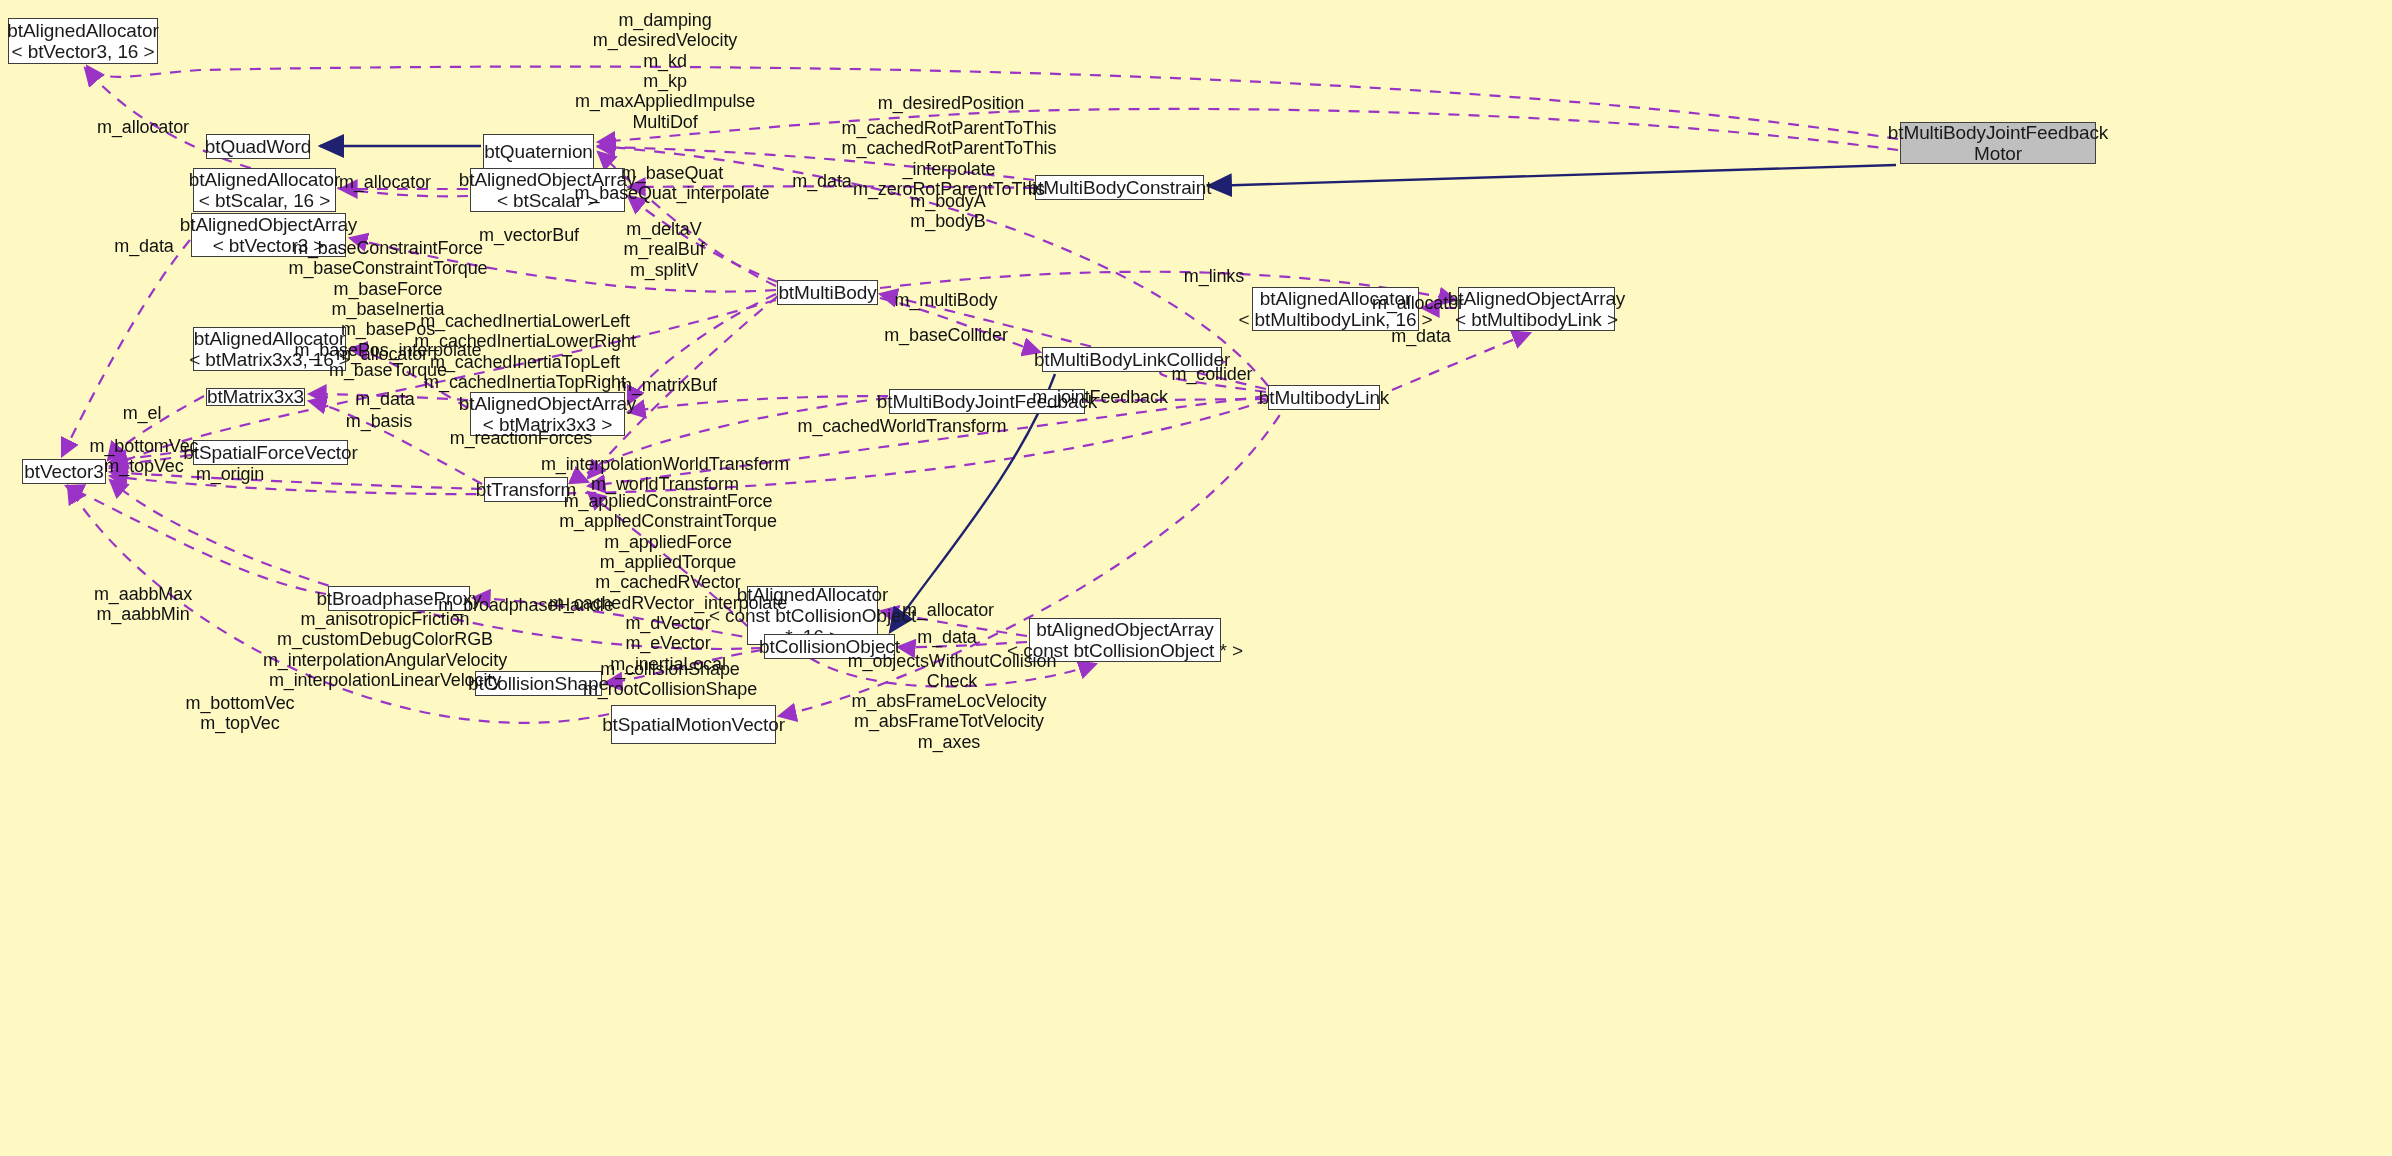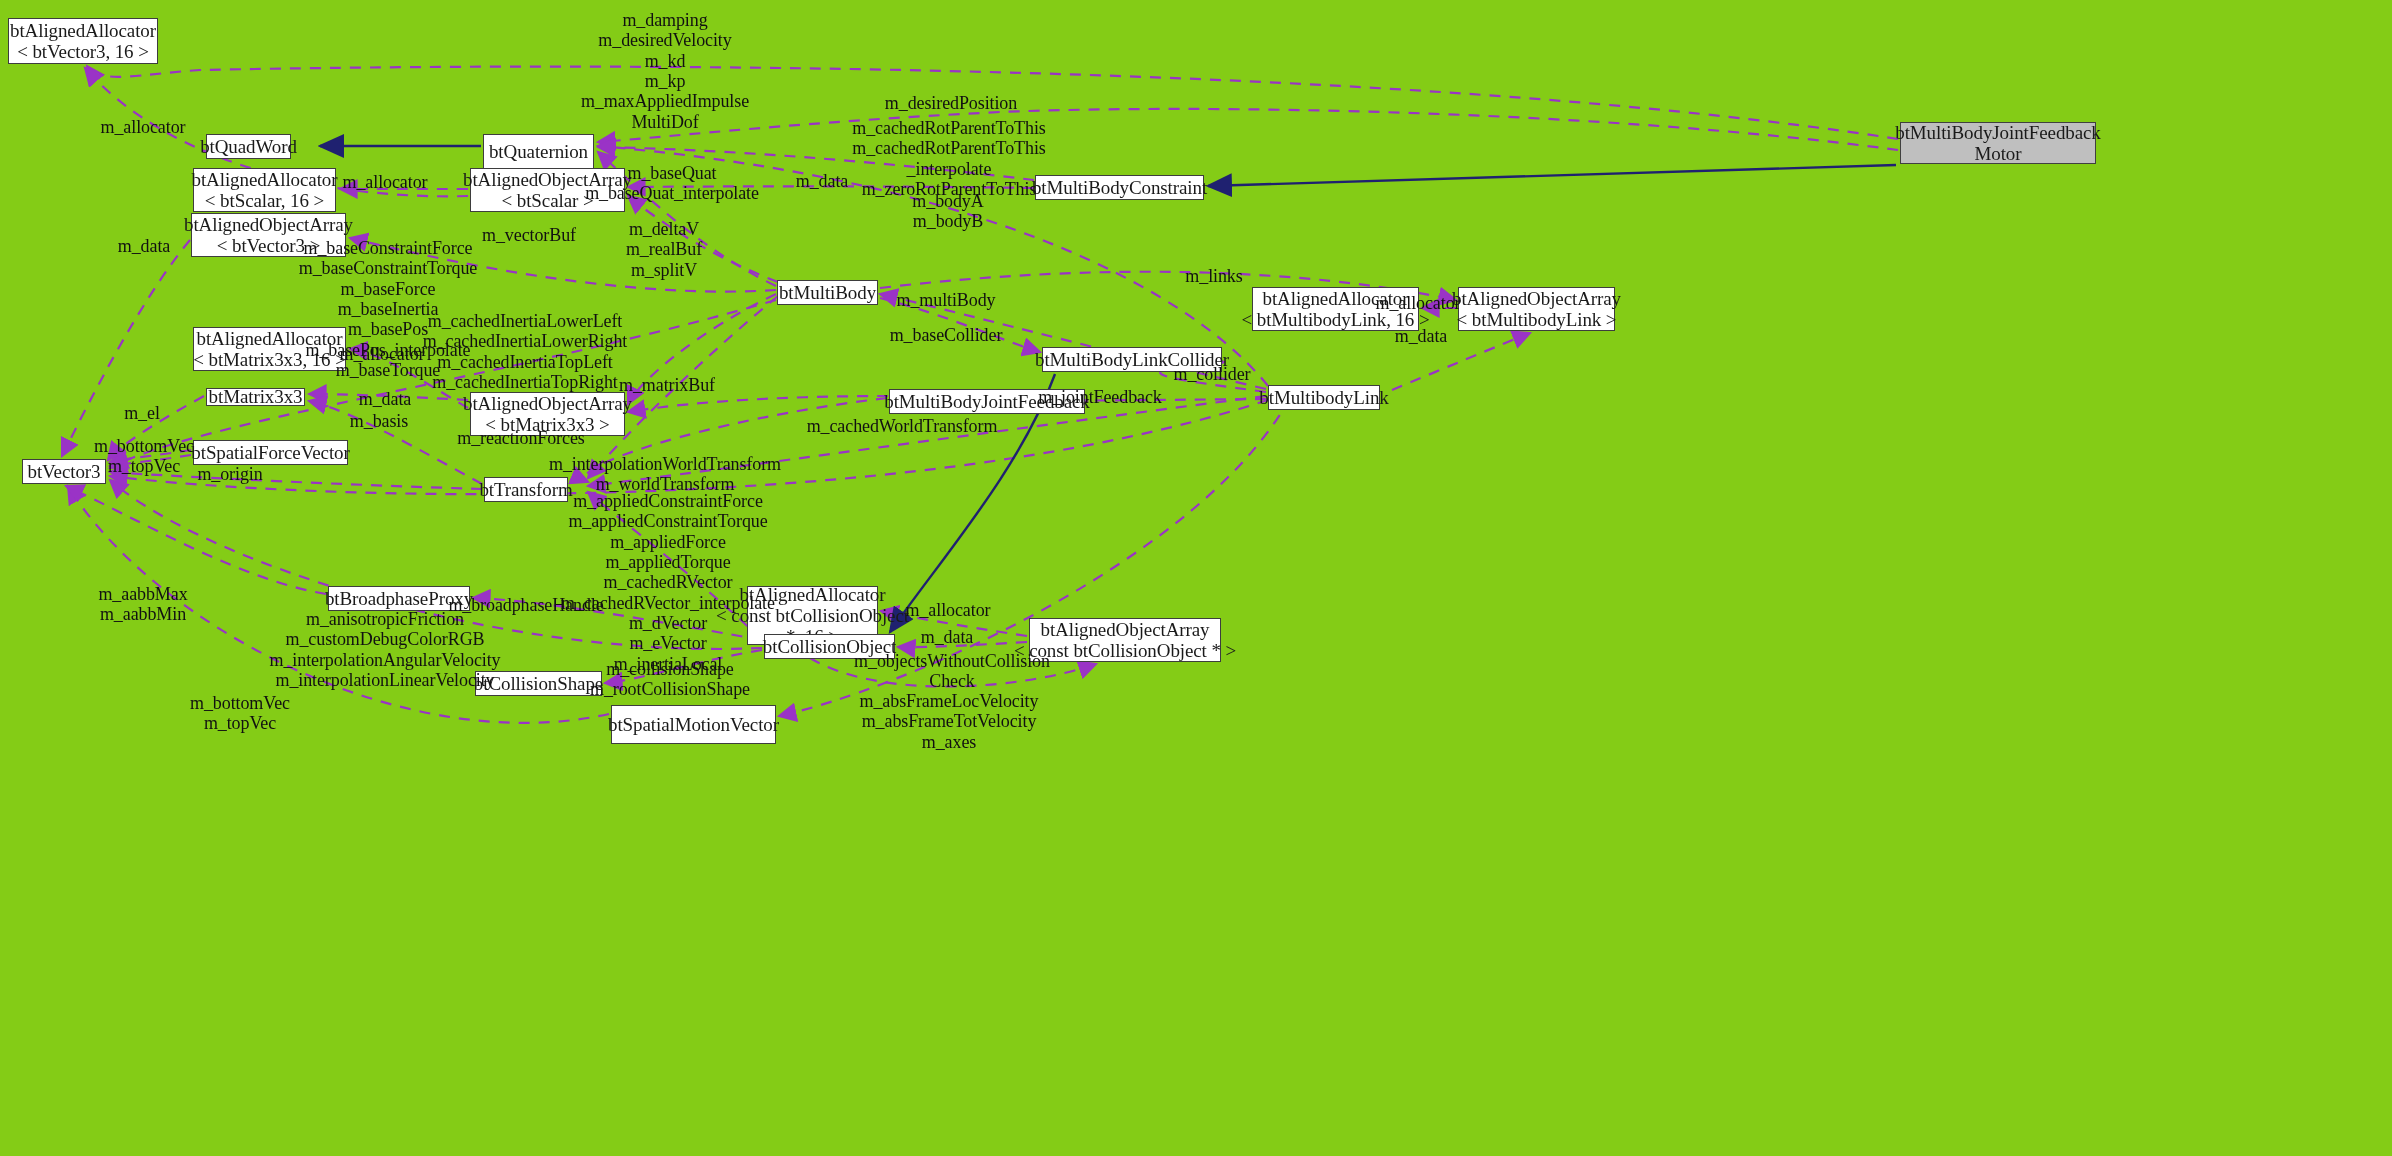--- a/index.html
+++ b/index.html
@@ -4,22 +4,22 @@
 <style>
   html, body {
     margin: 0;
     padding: 0;
     background: #ffffff;
   }
   #canvas {
     position: relative;
     width: 2392px;
     height: 1156px;
-    background: #84cc16;
-    font-family: Liberation Serif, serif;
+    background: #fef9c3;
+    font-family: Liberation Sans, sans-serif;
     overflow: hidden;
   }
   svg.edges {
     position: absolute;
     left: 0;
     top: 0;
     width: 2392px;
     height: 1156px;
     pointer-events: none;
   }
@@ -163,21 +163,21 @@
 
       <path d="M1055,374 C1020,470 940,560 890,632"></path>
     </g>
   </svg>
 
   <div id="nodes-layer">
       <div class="node" style="left: 8px; top: 18px; width: 150px; height: 46px;">btAlignedAllocator
 &lt; btVector3, 16 &gt;</div>
       <div class="node highlight" style="left: 1900px; top: 122px; width: 196px; height: 42px;">btMultiBodyJointFeedback
 Motor</div>
-      <div class="node" style="left: 206px; top: 134px; width: 85px; height: 25px;">btQuadWord</div>
+      <div class="node" style="left: 206px; top: 134px; width: 104px; height: 25px;">btQuadWord</div>
       <div class="node" style="left: 483px; top: 134px; width: 111px; height: 36px;">btQuaternion</div>
       <div class="node" style="left: 193px; top: 168px; width: 143px; height: 44px;">btAlignedAllocator
 &lt; btScalar, 16 &gt;</div>
       <div class="node" style="left: 470px; top: 168px; width: 155px; height: 44px;">btAlignedObjectArray
 &lt; btScalar &gt;</div>
       <div class="node" style="left: 1035px; top: 175px; width: 169px; height: 25px;">btMultiBodyConstraint</div>
       <div class="node" style="left: 191px; top: 213px; width: 155px; height: 44px;">btAlignedObjectArray
 &lt; btVector3 &gt;</div>
       <div class="node" style="left: 777px; top: 280px; width: 101px; height: 25px;">btMultiBody</div>
       <div class="node" style="left: 1252px; top: 287px; width: 167px; height: 44px;">btAlignedAllocator

